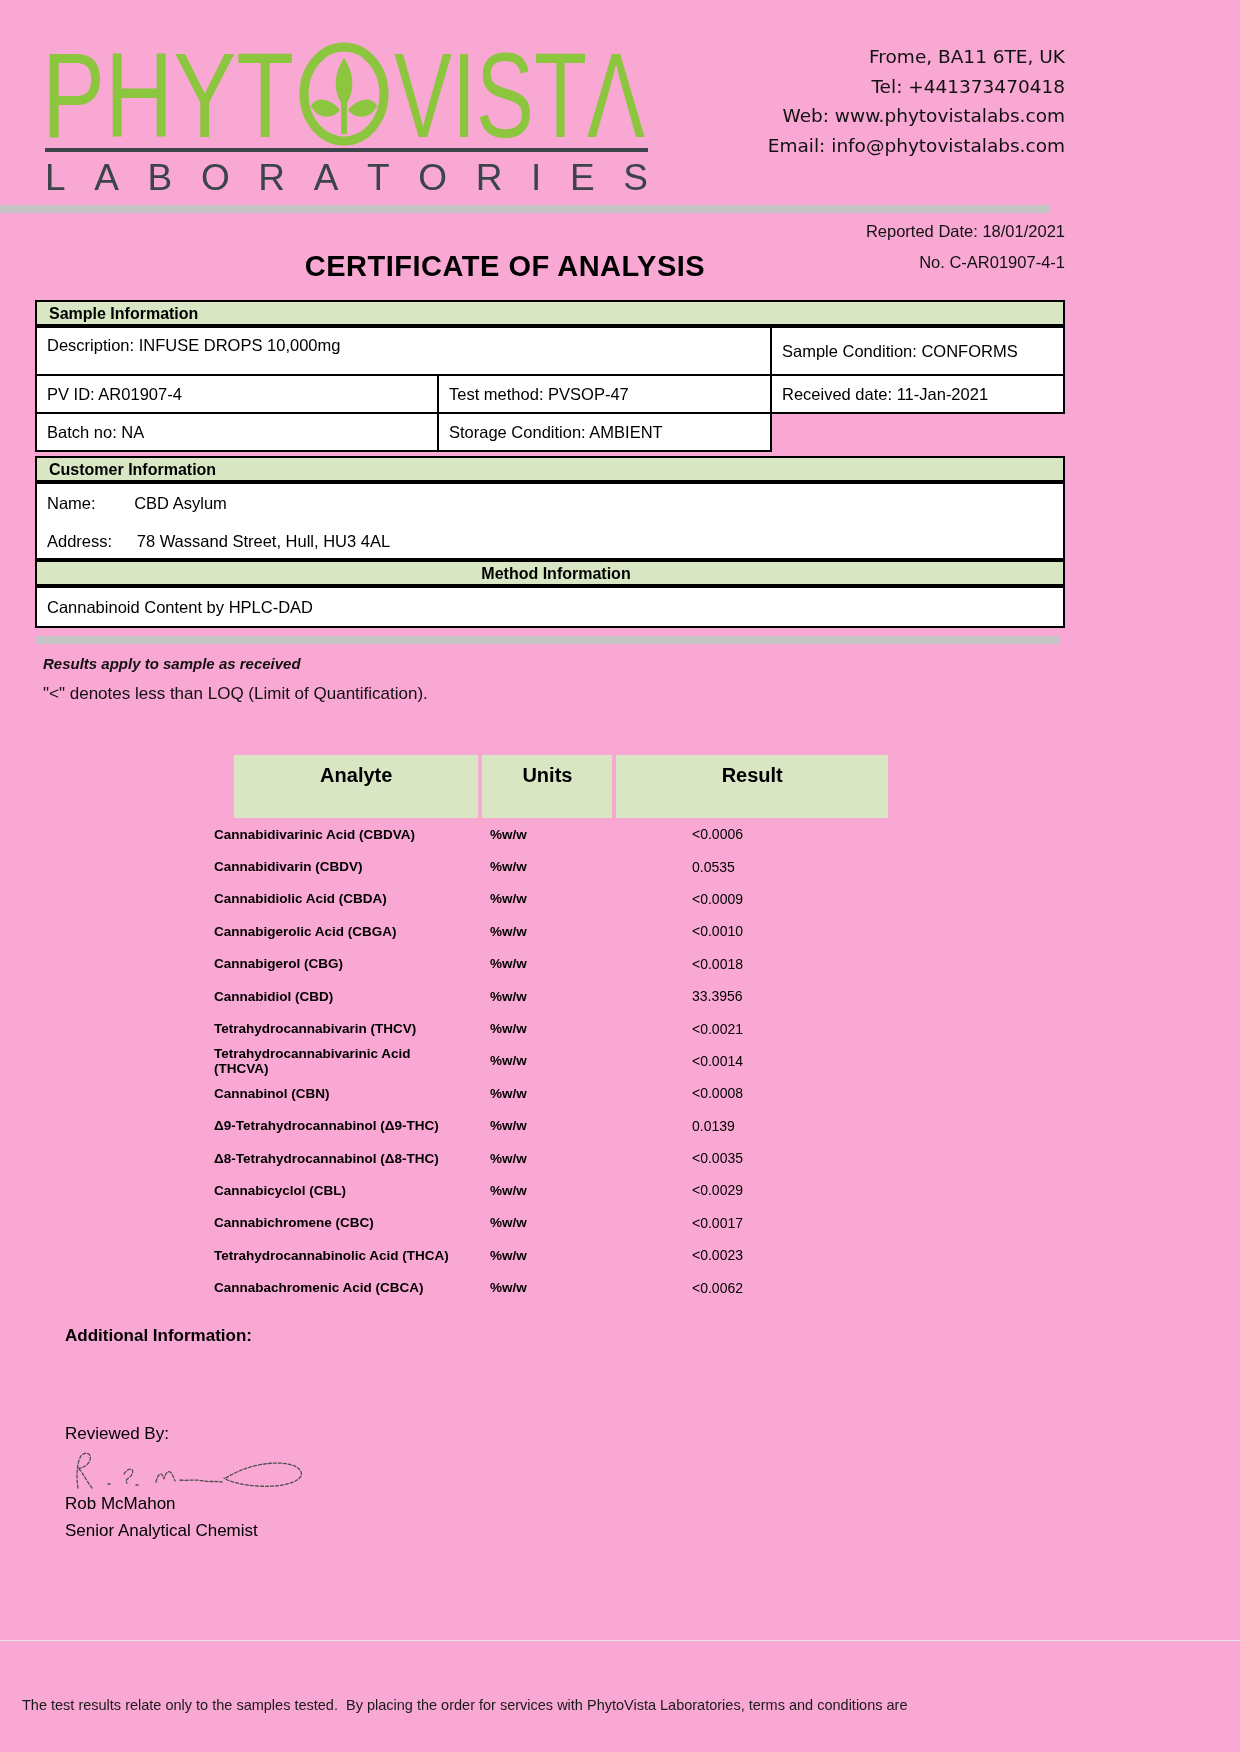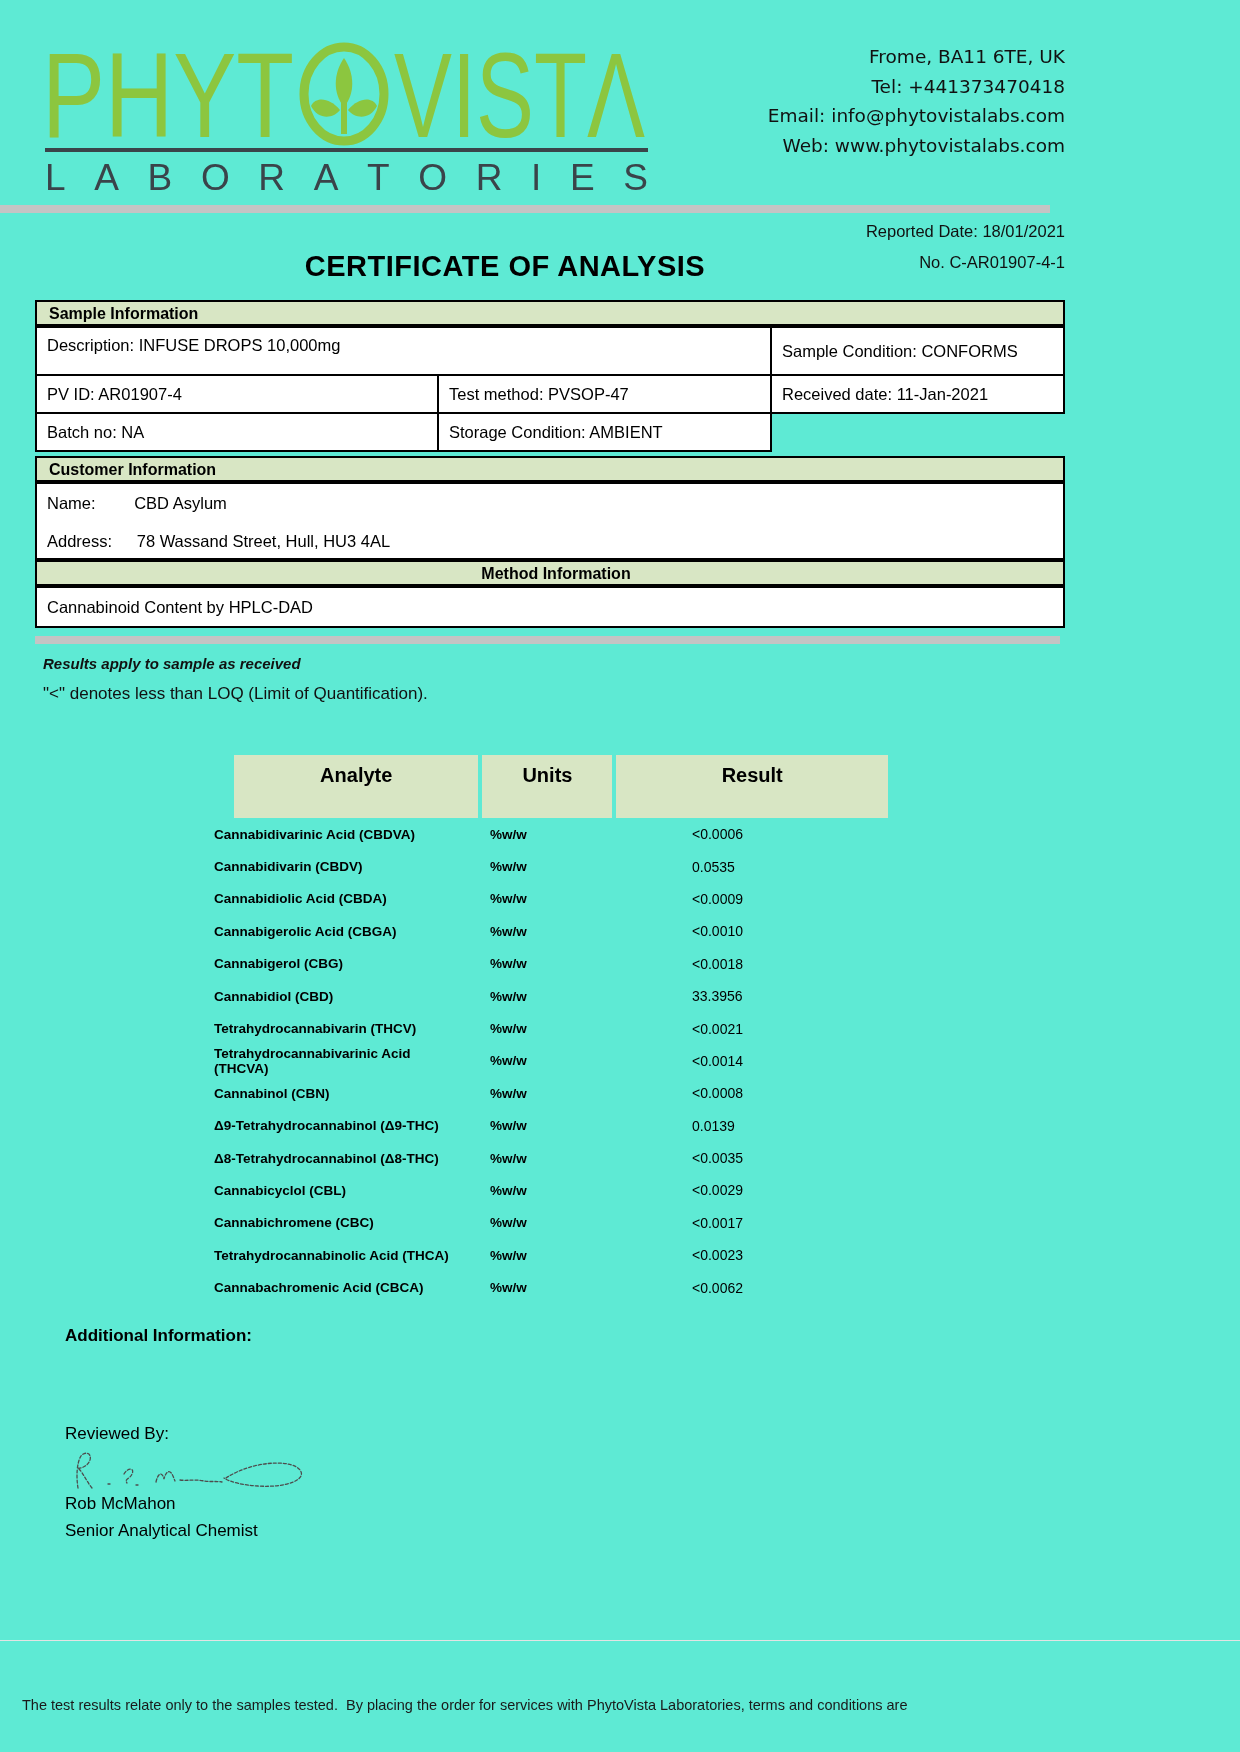--- a/index.html
+++ b/index.html
@@ -1,17 +1,17 @@
 <!DOCTYPE html>
 <html><head>
 <meta charset="utf-8">
 <style>
   html,body { margin:0; padding:0; background:#fff; }
   .page {
-    position:relative; width:1240px; height:1752px; background:#5eead4;
+    position:relative; width:1240px; height:1752px; background:#f9a8d4;
     font-family:"Liberation Sans", sans-serif; color:#000; overflow:hidden;
   }
 
   
   .logo-svg { position:absolute; left:42px; top:34px; }
   .logo-underline { position:absolute; left:45px; top:148px; width:603px; height:4px; background:#3a444a; }
   .logo-subtitle { position:absolute; left:45px; top:157px; width:603px; display:flex; justify-content:space-between;
     font-size:37px; color:#3a444a; font-weight:400; }
   .contact { position:absolute; right:175px; top:42px; text-align:right;
     font-family:"DejaVu Sans", sans-serif; font-size:18.5px; line-height:29.5px; color:#111; }
@@ -88,22 +88,22 @@
       <span>O</span>
       <span>R</span>
       <span>I</span>
       <span>E</span>
       <span>S</span>
     </div>
 
   <div class="contact">
     <div>Frome, BA11 6TE, UK</div>
     <div>Tel: +441373470418</div>
+    <div>Web: www.phytovistalabs.com</div>
     <div>Email: info@phytovistalabs.com</div>
-    <div>Web: www.phytovistalabs.com</div>
   </div>
 
   <div class="graybar" style="left:0; top:205px; width:1050px; height:8px;"></div>
 
   <div class="report-meta">
     <div>Reported Date: 18/01/2021</div>
     <div>No. C-AR01907-4-1</div>
   </div>
   <div class="coa-title">CERTIFICATE OF ANALYSIS</div>
 

